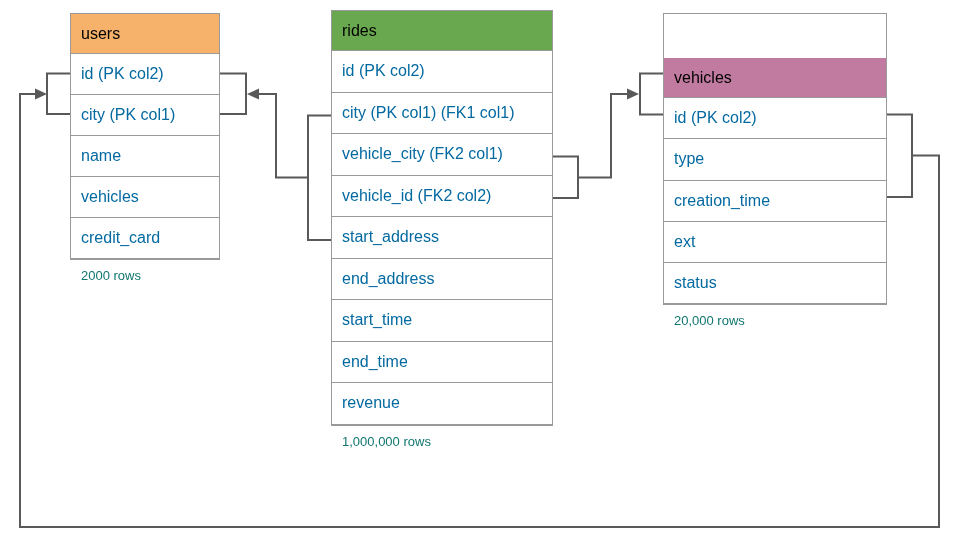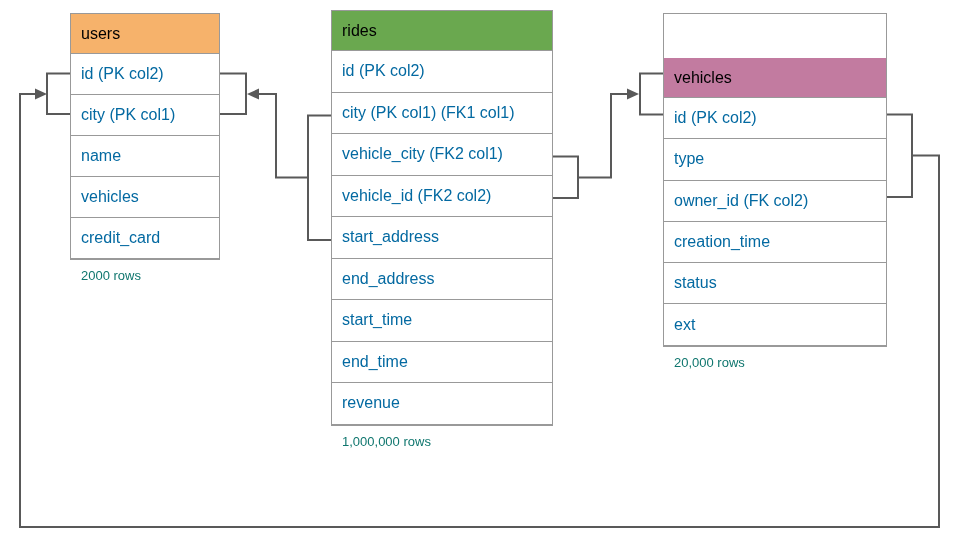--- a/index.html
+++ b/index.html
@@ -120,20 +120,19 @@
     <div class="trow">revenue</div>
     <div class="row-count">1,000,000 rows</div>
   </div>
 
   <div class="db-table" id="table-vehicles">
     <div class="thead" style="background-color: rgb(194, 123, 160); margin-top: 44px;">
       <span>vehicles</span>
     </div>
     <div class="trow">id (PK col2)</div>
     <div class="trow">type</div>
-    <div class="trow">owner_id (FK col2)</div>
     <div class="trow">creation_time</div>
+    <div class="trow">ext</div>
     <div class="trow">status</div>
-    <div class="trow">ext</div>
     <div class="row-count">20,000 rows</div>
   </div>
 
 </div>
 
 </body></html>

